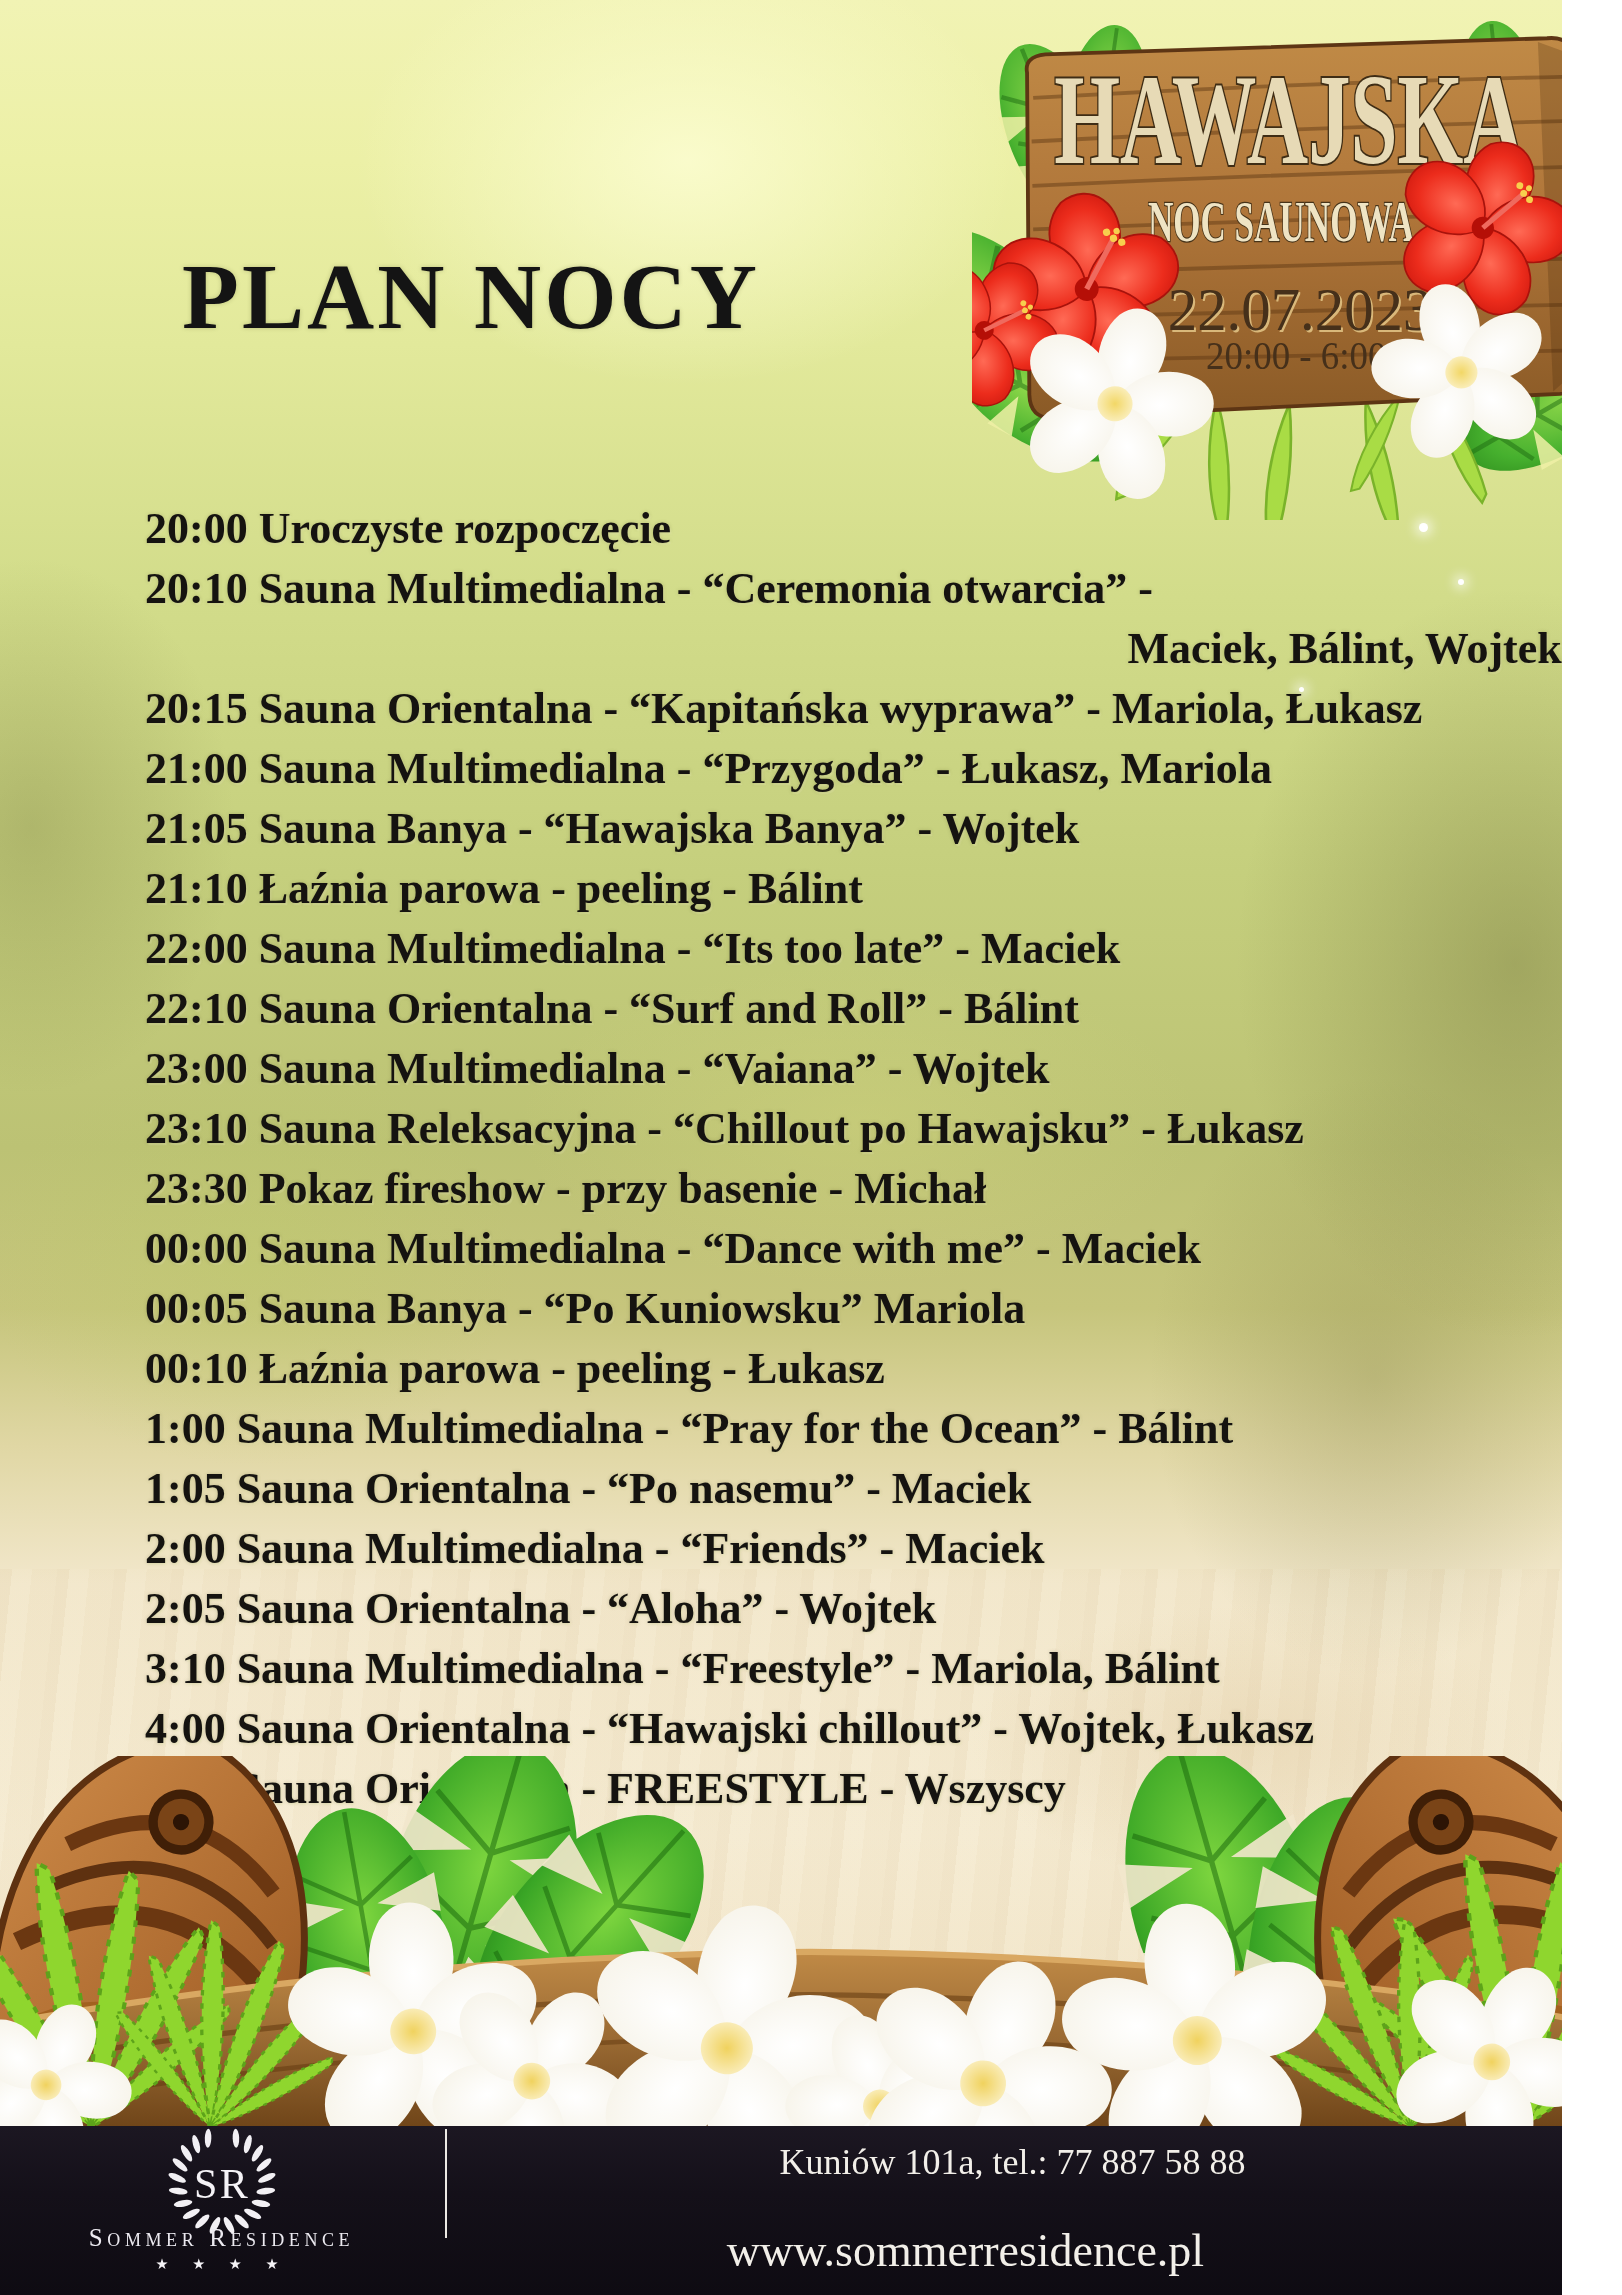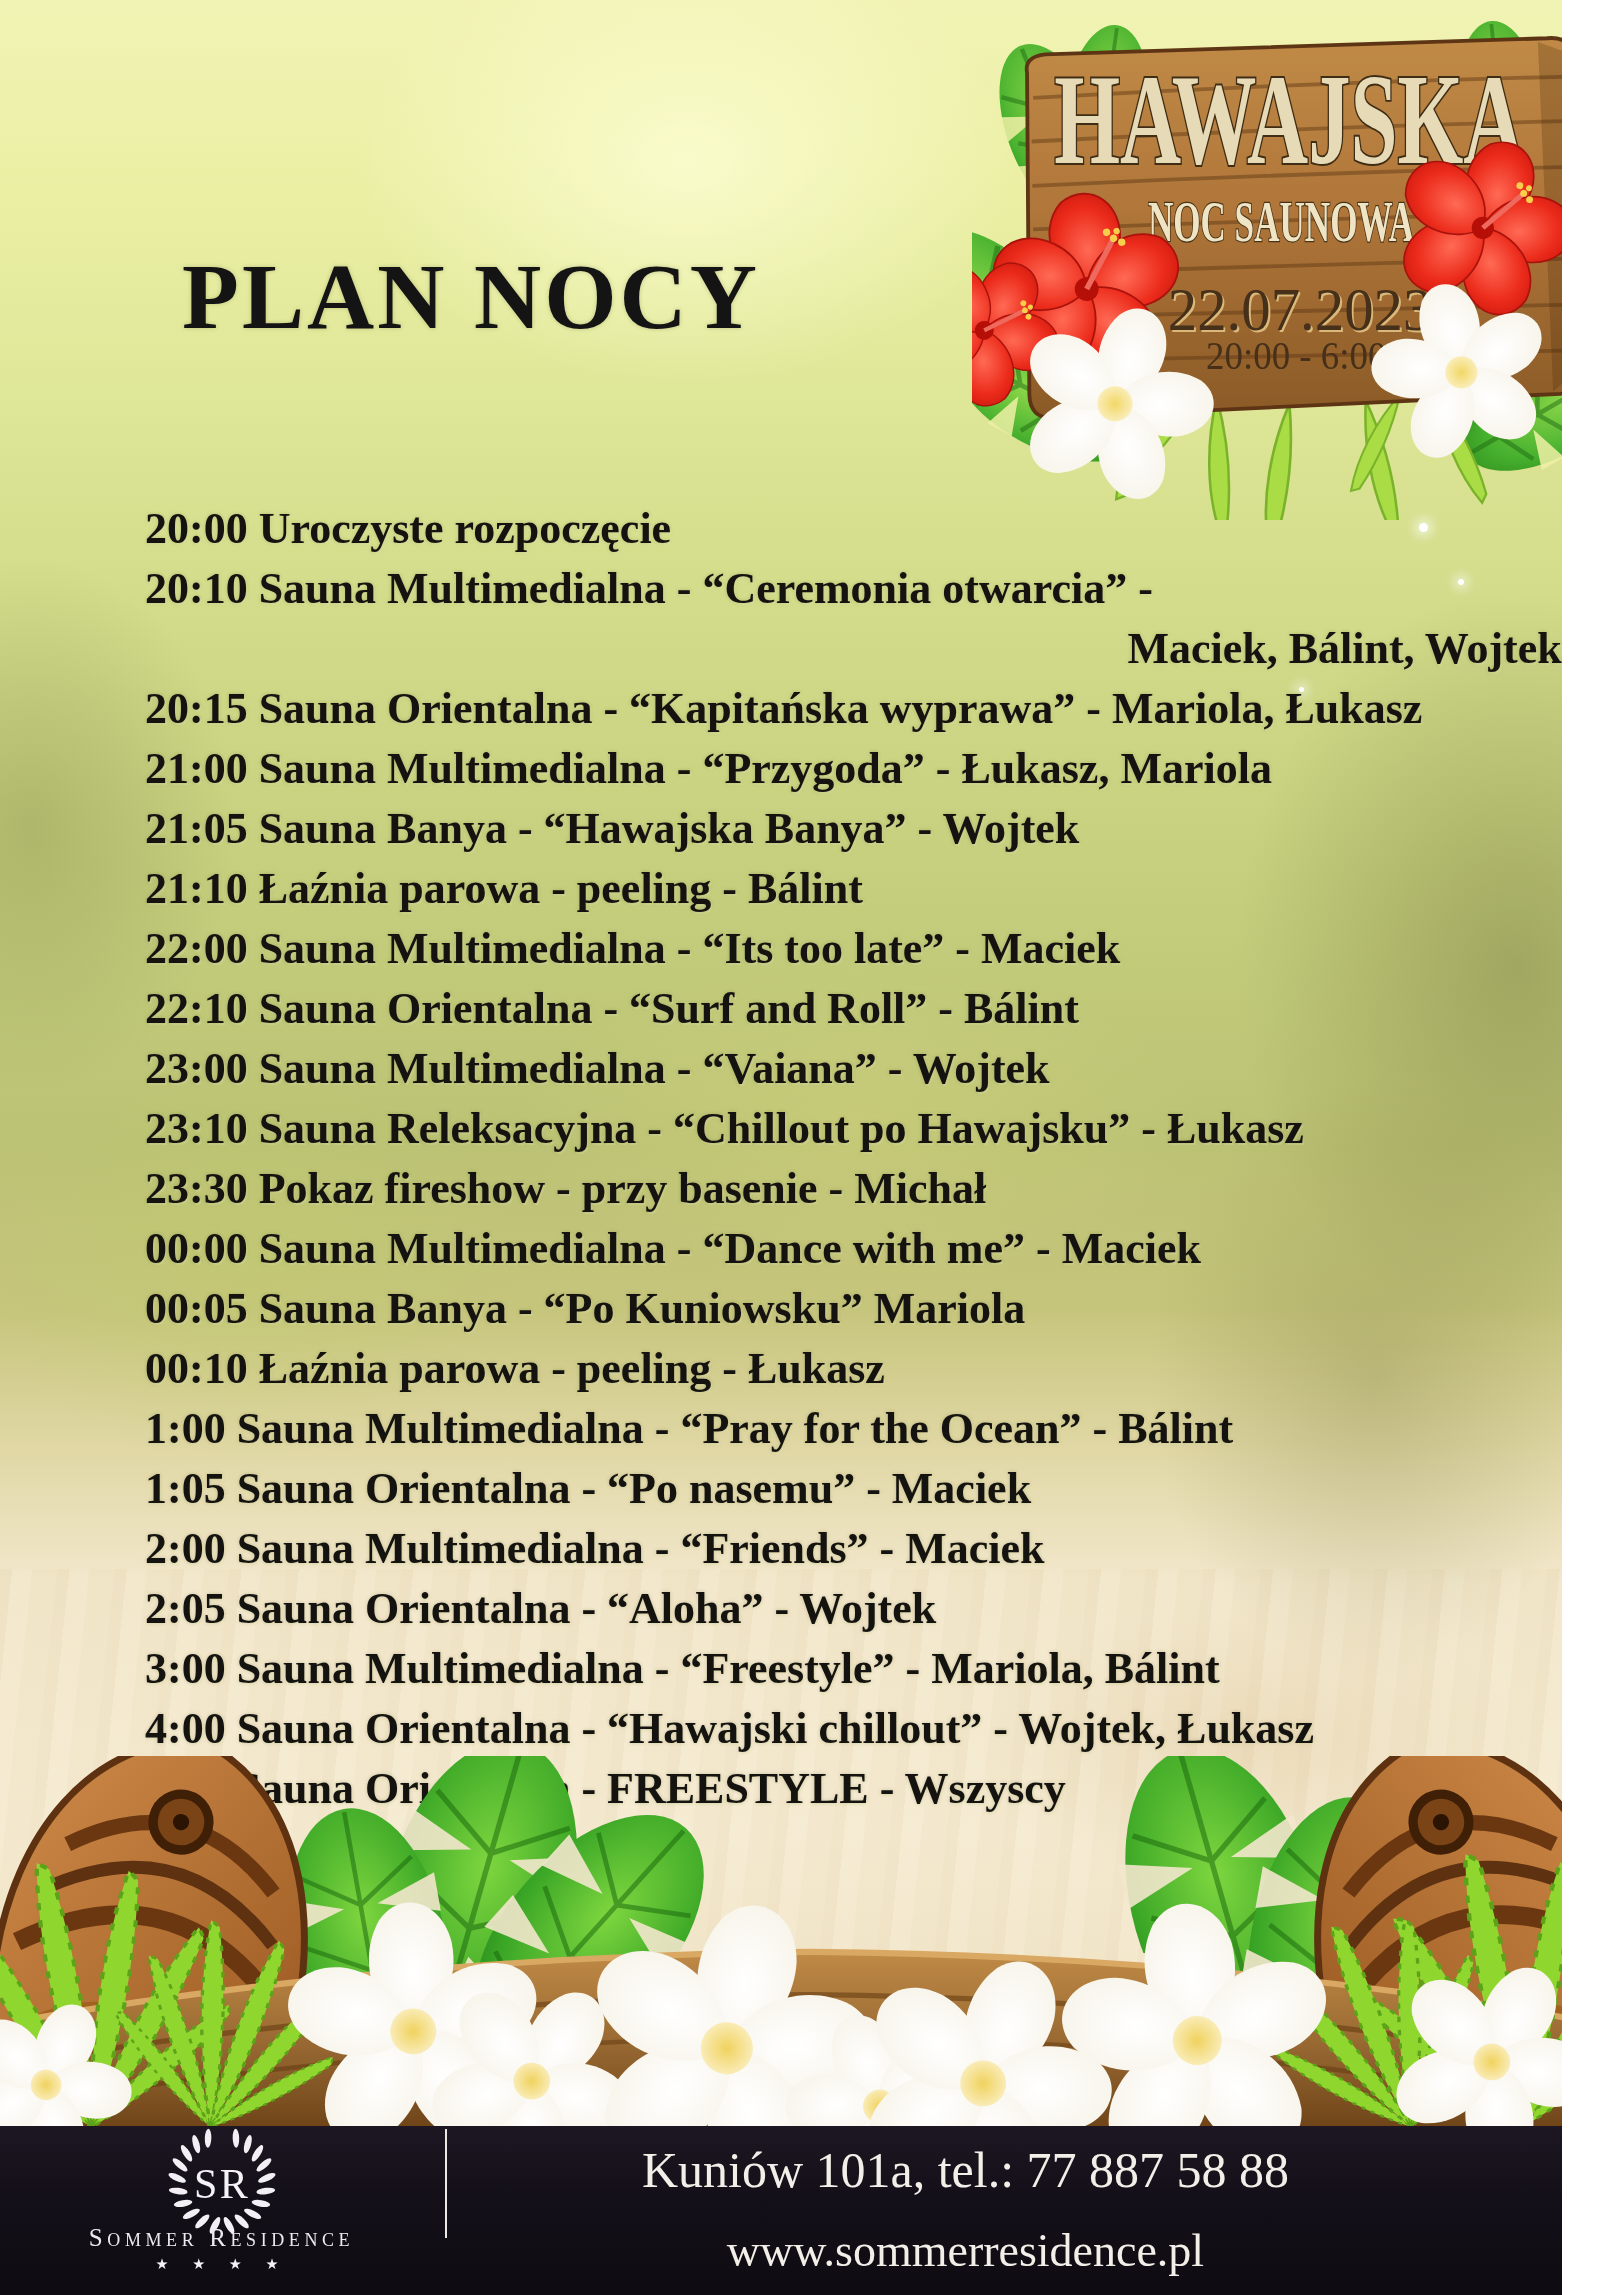--- a/index.html
+++ b/index.html
@@ -42,21 +42,21 @@
   .footer{position:absolute;left:0;top:2126px;width:1622px;height:170px;
     background:linear-gradient(180deg,#1c1722 0%,#141019 40%,#0e0b12 100%);color:#f2efe9;}
   .footer-brand{position:absolute;left:107px;top:0;width:230px;height:170px;text-align:center;}
   .wreath-svg{position:absolute;left:23px;top:-3.1px;width:184px;height:116px;}
   .brand-name{position:absolute;left:-46px;top:98px;width:321px;font-size:25px;
     letter-spacing:4.6px;font-variant:small-caps;color:#eceaf0;white-space:nowrap;}
   .brand-stars{position:absolute;left:0px;top:130px;width:230px;font-size:14.5px;
     letter-spacing:10px;color:#f5f3f7;}
   .footer-divider{position:absolute;left:445px;top:3.1px;width:1.5px;height:109px;background:#ece9e4;}
   .footer-contact{position:absolute;left:445px;top:0;width:1041px;height:170px;text-align:center;}
-  .contact-line1{position:absolute;left:0;top:15.3px;width:100%;font-size:50px;white-space:nowrap;}
+  .contact-line1{position:absolute;left:0;top:15.3px;width:100%;font-size:36px;white-space:nowrap;padding-left:47px;}
   .contact-line2{position:absolute;left:0;top:98px;width:100%;font-size:46px;white-space:nowrap;}
 </style>
 </head>
 <body>
 
 <div class="poster">
 
   <div class="bg-base"></div>
   <div class="bg-blobs"></div>
   <div class="sand-tex"></div>
@@ -200,21 +200,21 @@
       <div class="schedule-line">23:00 Sauna Multimedialna - “Vaiana” - Wojtek</div>
       <div class="schedule-line">23:10 Sauna Releksacyjna - “Chillout po Hawajsku” - Łukasz</div>
       <div class="schedule-line">23:30 Pokaz fireshow - przy basenie - Michał</div>
       <div class="schedule-line">00:00 Sauna Multimedialna - “Dance with me” - Maciek</div>
       <div class="schedule-line">00:05  Sauna Banya - “Po Kuniowsku” Mariola</div>
       <div class="schedule-line">00:10 Łaźnia parowa - peeling - Łukasz</div>
       <div class="schedule-line">1:00 Sauna Multimedialna - “Pray for the Ocean” - Bálint</div>
       <div class="schedule-line">1:05 Sauna Orientalna - “Po nasemu” - Maciek</div>
       <div class="schedule-line">2:00 Sauna Multimedialna - “Friends” - Maciek</div>
       <div class="schedule-line">2:05 Sauna Orientalna - “Aloha” - Wojtek</div>
-      <div class="schedule-line">3:00 Sauna Multimedialna - “Freestyle” - Mariola, Bálint</div>
+      <div class="schedule-line">3:10 Sauna Multimedialna - “Freestyle” - Mariola, Bálint</div>
       <div class="schedule-line">4:00 Sauna Orientalna - “Hawajski chillout” - Wojtek, Łukasz</div>
       <div class="schedule-line">5:00 Sauna Orientalna - FREESTYLE - Wszyscy</div>
     </div>
 
   <svg class="deco-svg" viewBox="0 0 2120 485">
     <defs>
       <linearGradient id="logG" x1="0" y1="0" x2="0" y2="1">
         <stop offset="0" stop-color="#c08a46"></stop>
           <stop offset=".5" stop-color="#9a6a33"></stop>
         <stop offset="1" stop-color="#6f4519"></stop>

